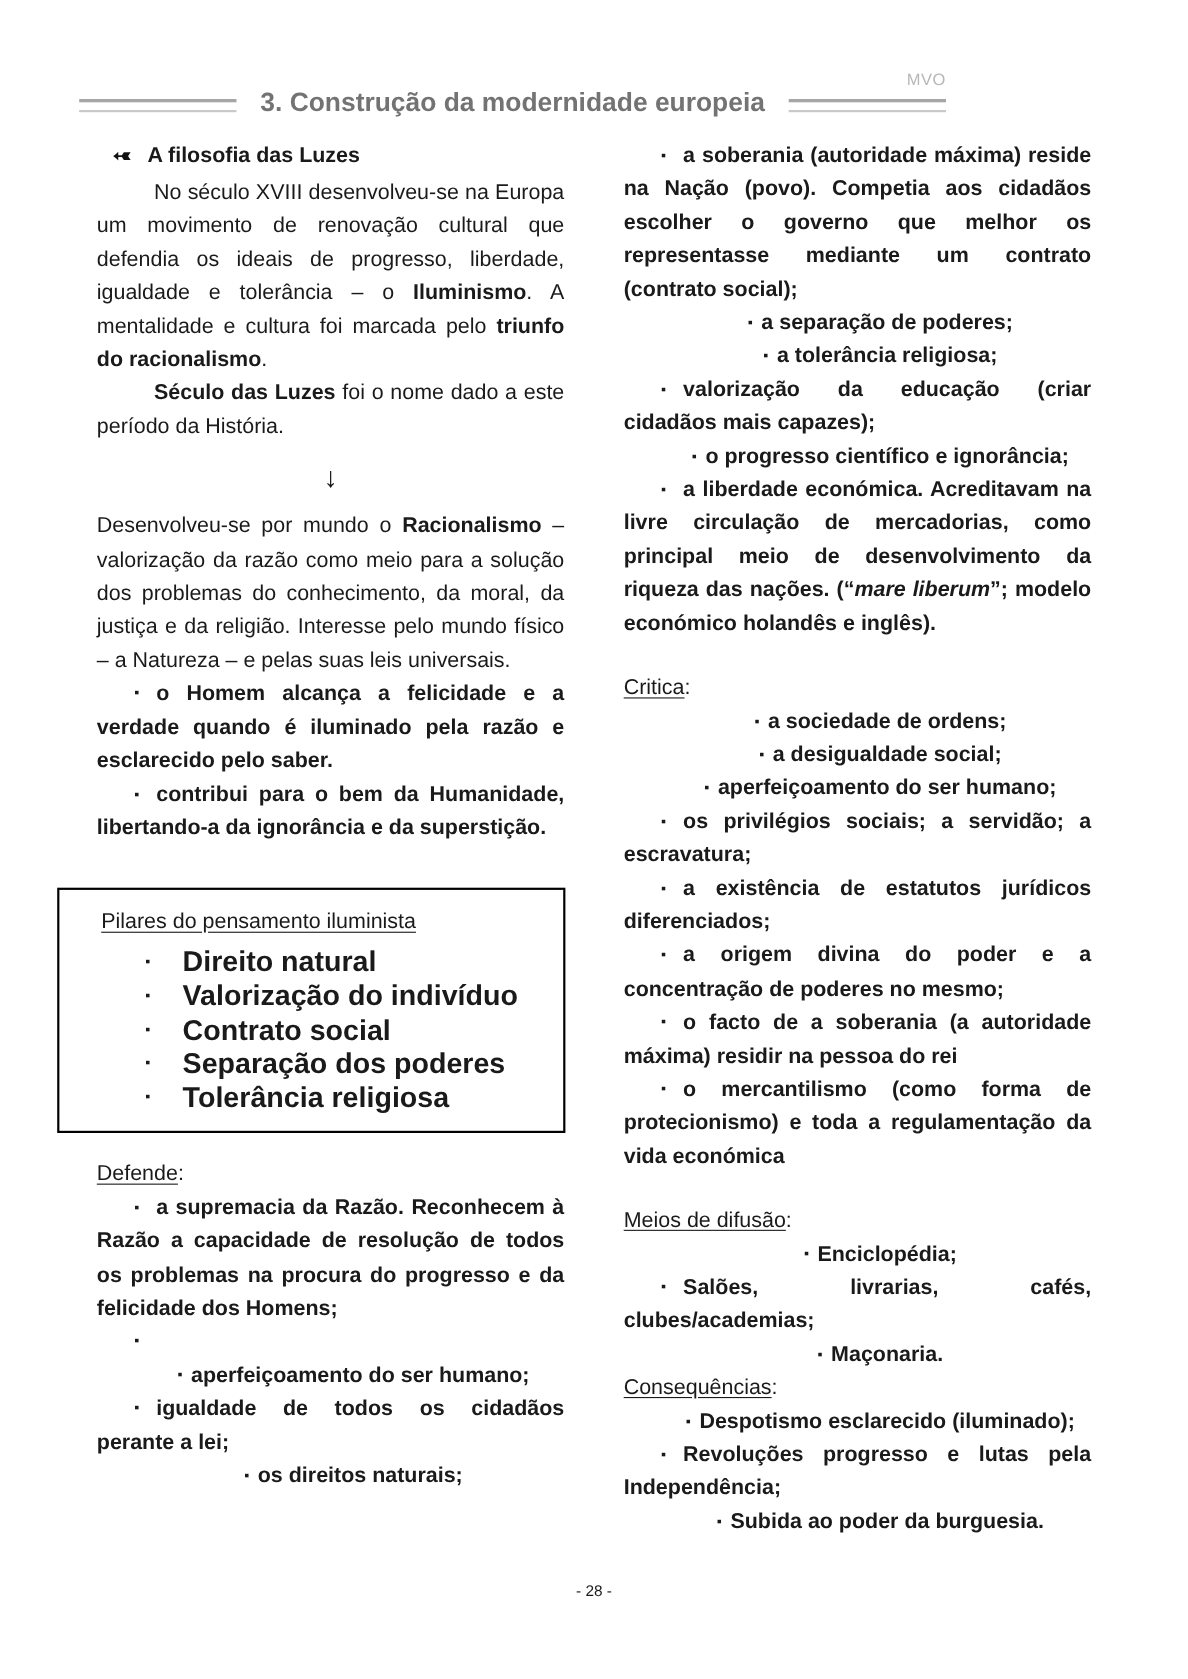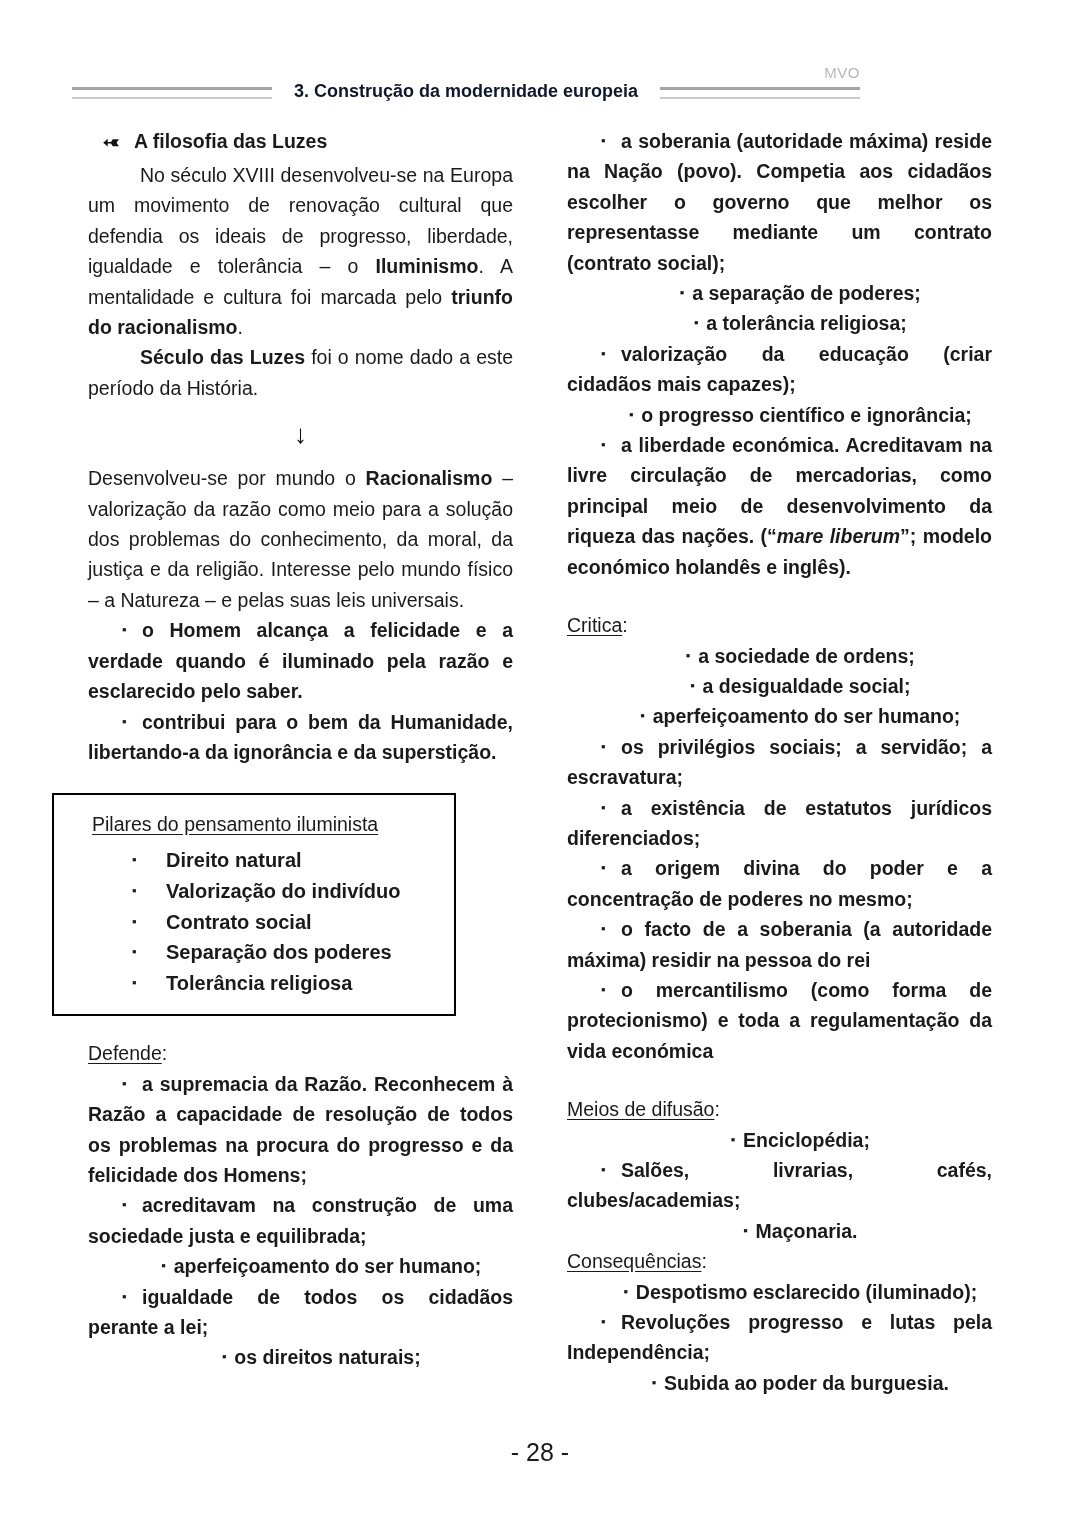--- a/index.html
+++ b/index.html
@@ -52,23 +52,23 @@
   .header-rule {
     flex: 1 1 auto;
     height: 7px;
     border-top: 3px solid #a6a6a6;
     border-bottom: 2px solid #c9c9c9;
   }
   .header-rule.left  { margin-right: 22px; }
   .header-rule.right { margin-left: 22px; }
   .header-title {
     flex: 0 0 auto;
-    font-size: 18px;
+    font-size: 24px;
     font-weight: bold;
-    color: #0f172a;
+    color: #737373;
     white-space: nowrap;
     line-height: 1;
     transform: translateY(-2px);
   }
 
   
   .columns {
     position: absolute;
     left: 0;
     top: 126px;
@@ -142,40 +142,40 @@
   .bullet-p .b-marker::before { content: "\25AA"; }
 
   
   .bullet-tight {
     text-align: center;
   }
 
   
   .pillar-box {
     border: 2.5px solid #000;
-    margin: 26px 0 22px -36px;
-    width: 404px;
+    margin: 40px 0 22px -36px;
+    width: 462px;
     box-sizing: border-box;
     padding: 14px 0 16px 0;
   }
   .pillar-box .box-title {
     margin-left: 38px;
     font-size: 19.5px;
     line-height: 30px;
     text-decoration: underline;
     text-underline-offset: 3px;
   }
   .pillar-list {
     list-style: none;
     margin: 6px 0 0 0;
     padding: 0;
   }
   .pillar-list li {
     font-weight: bold;
-    font-size: 20px;
+    font-size: 26px;
     line-height: 30.6px;
     margin-left: 78px;
     position: relative;
     padding-left: 34px;
   }
   .pillar-list li::before {
     content: "\25AA";
     position: absolute;
     left: 0;
     top: 0;
@@ -192,21 +192,21 @@
   em { font-style: italic; }
   strong { font-weight: bold; }
 
   
   .footer {
     position: absolute;
     left: 0;
     top: 1438px;
     width: 1080px;
     text-align: center;
-    font-size: 25px;
+    font-size: 14px;
     color: #1a1a1a;
   }
 </style>
 </head>
 <body>
 
 <div class="page">
 
   <div class="header">
     <div class="header-mark">MVO</div>
@@ -244,21 +244,21 @@
           <li>Valorização do indivíduo</li>
           <li>Contrato social</li>
           <li>Separação dos poderes</li>
           <li>Tolerância religiosa</li>
         </ul>
       </div>
 
       <p><span class="underline-label">Defende</span><span>:</span></p>
 
       <p class="bullet-p"><span class="b-marker"></span><span>a supremacia da Razão. Reconhecem à Razão a capacidade de resolução de todos os problemas na procura do progresso e da felicidade dos Homens;</span></p>
-      <p class="bullet-p"><span class="b-marker"></span><span>acreditavam na construção de uma sociedade justa e equilibrada;</span></p>
+      <p class="bullet-p"><span class="b-marker"></span></p>
       <p class="bullet-p bullet-tight"><span class="b-marker"></span><span>aperfeiçoamento do ser humano;</span></p>
       <p class="bullet-p"><span class="b-marker"></span><span>igualdade de todos os cidadãos perante a lei;</span></p>
       <p class="bullet-p bullet-tight"><span class="b-marker"></span><span>os direitos naturais;</span></p>
 
     </div>
 
     <div class="col right">
 
       <p class="bullet-p"><span class="b-marker"></span><span>a soberania (autoridade máxima) reside na Nação (povo). Competia aos cidadãos escolher o governo que melhor os representasse mediante um contrato (contrato social);</span></p>
       <p class="bullet-p bullet-tight"><span class="b-marker"></span><span>a separação de poderes;</span></p>

